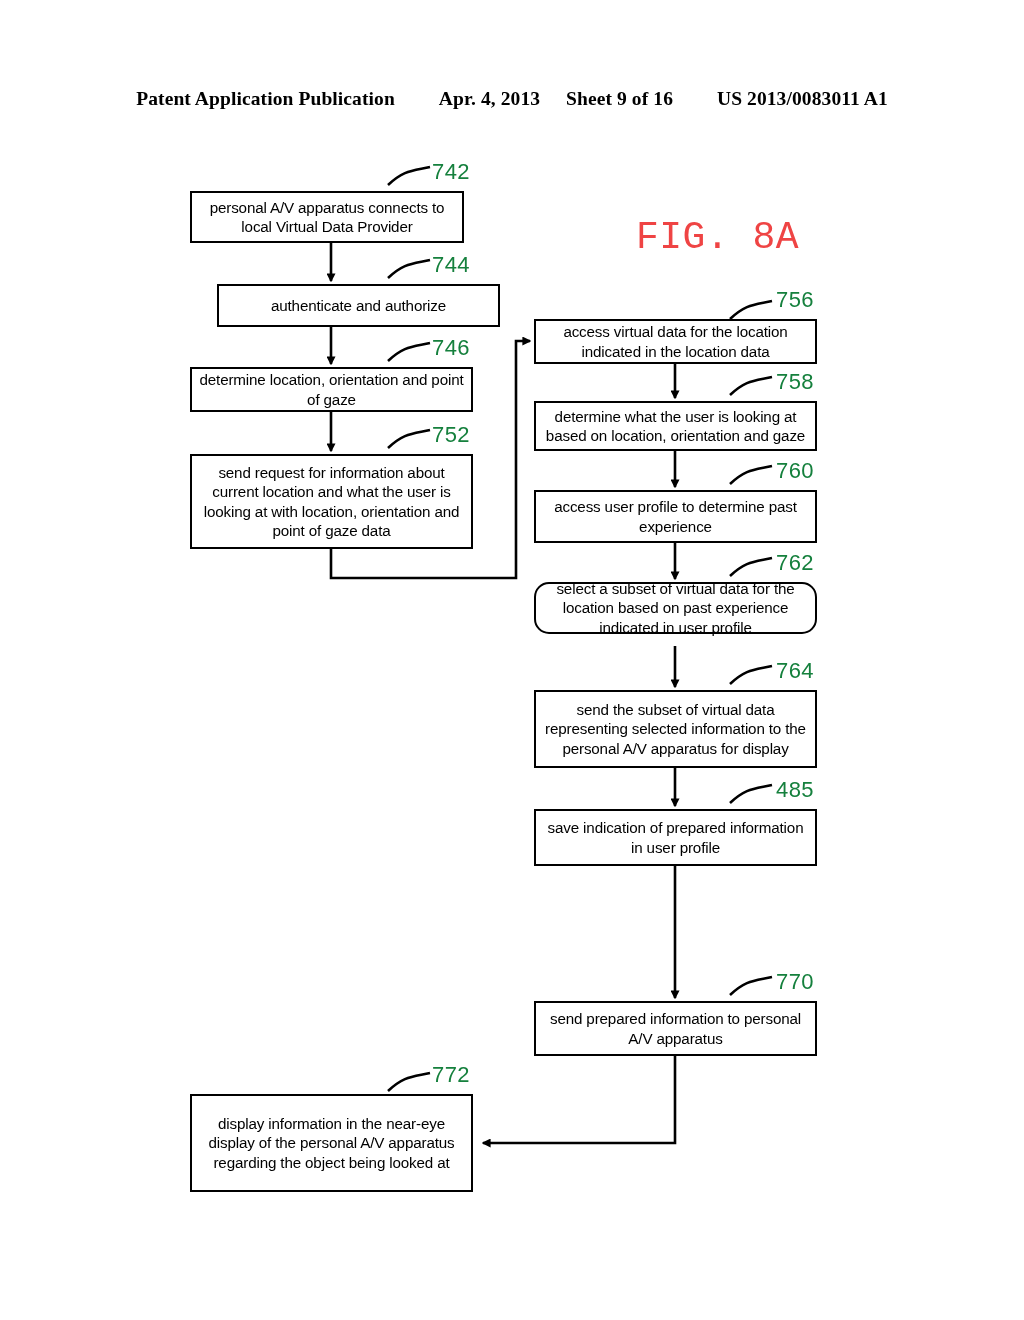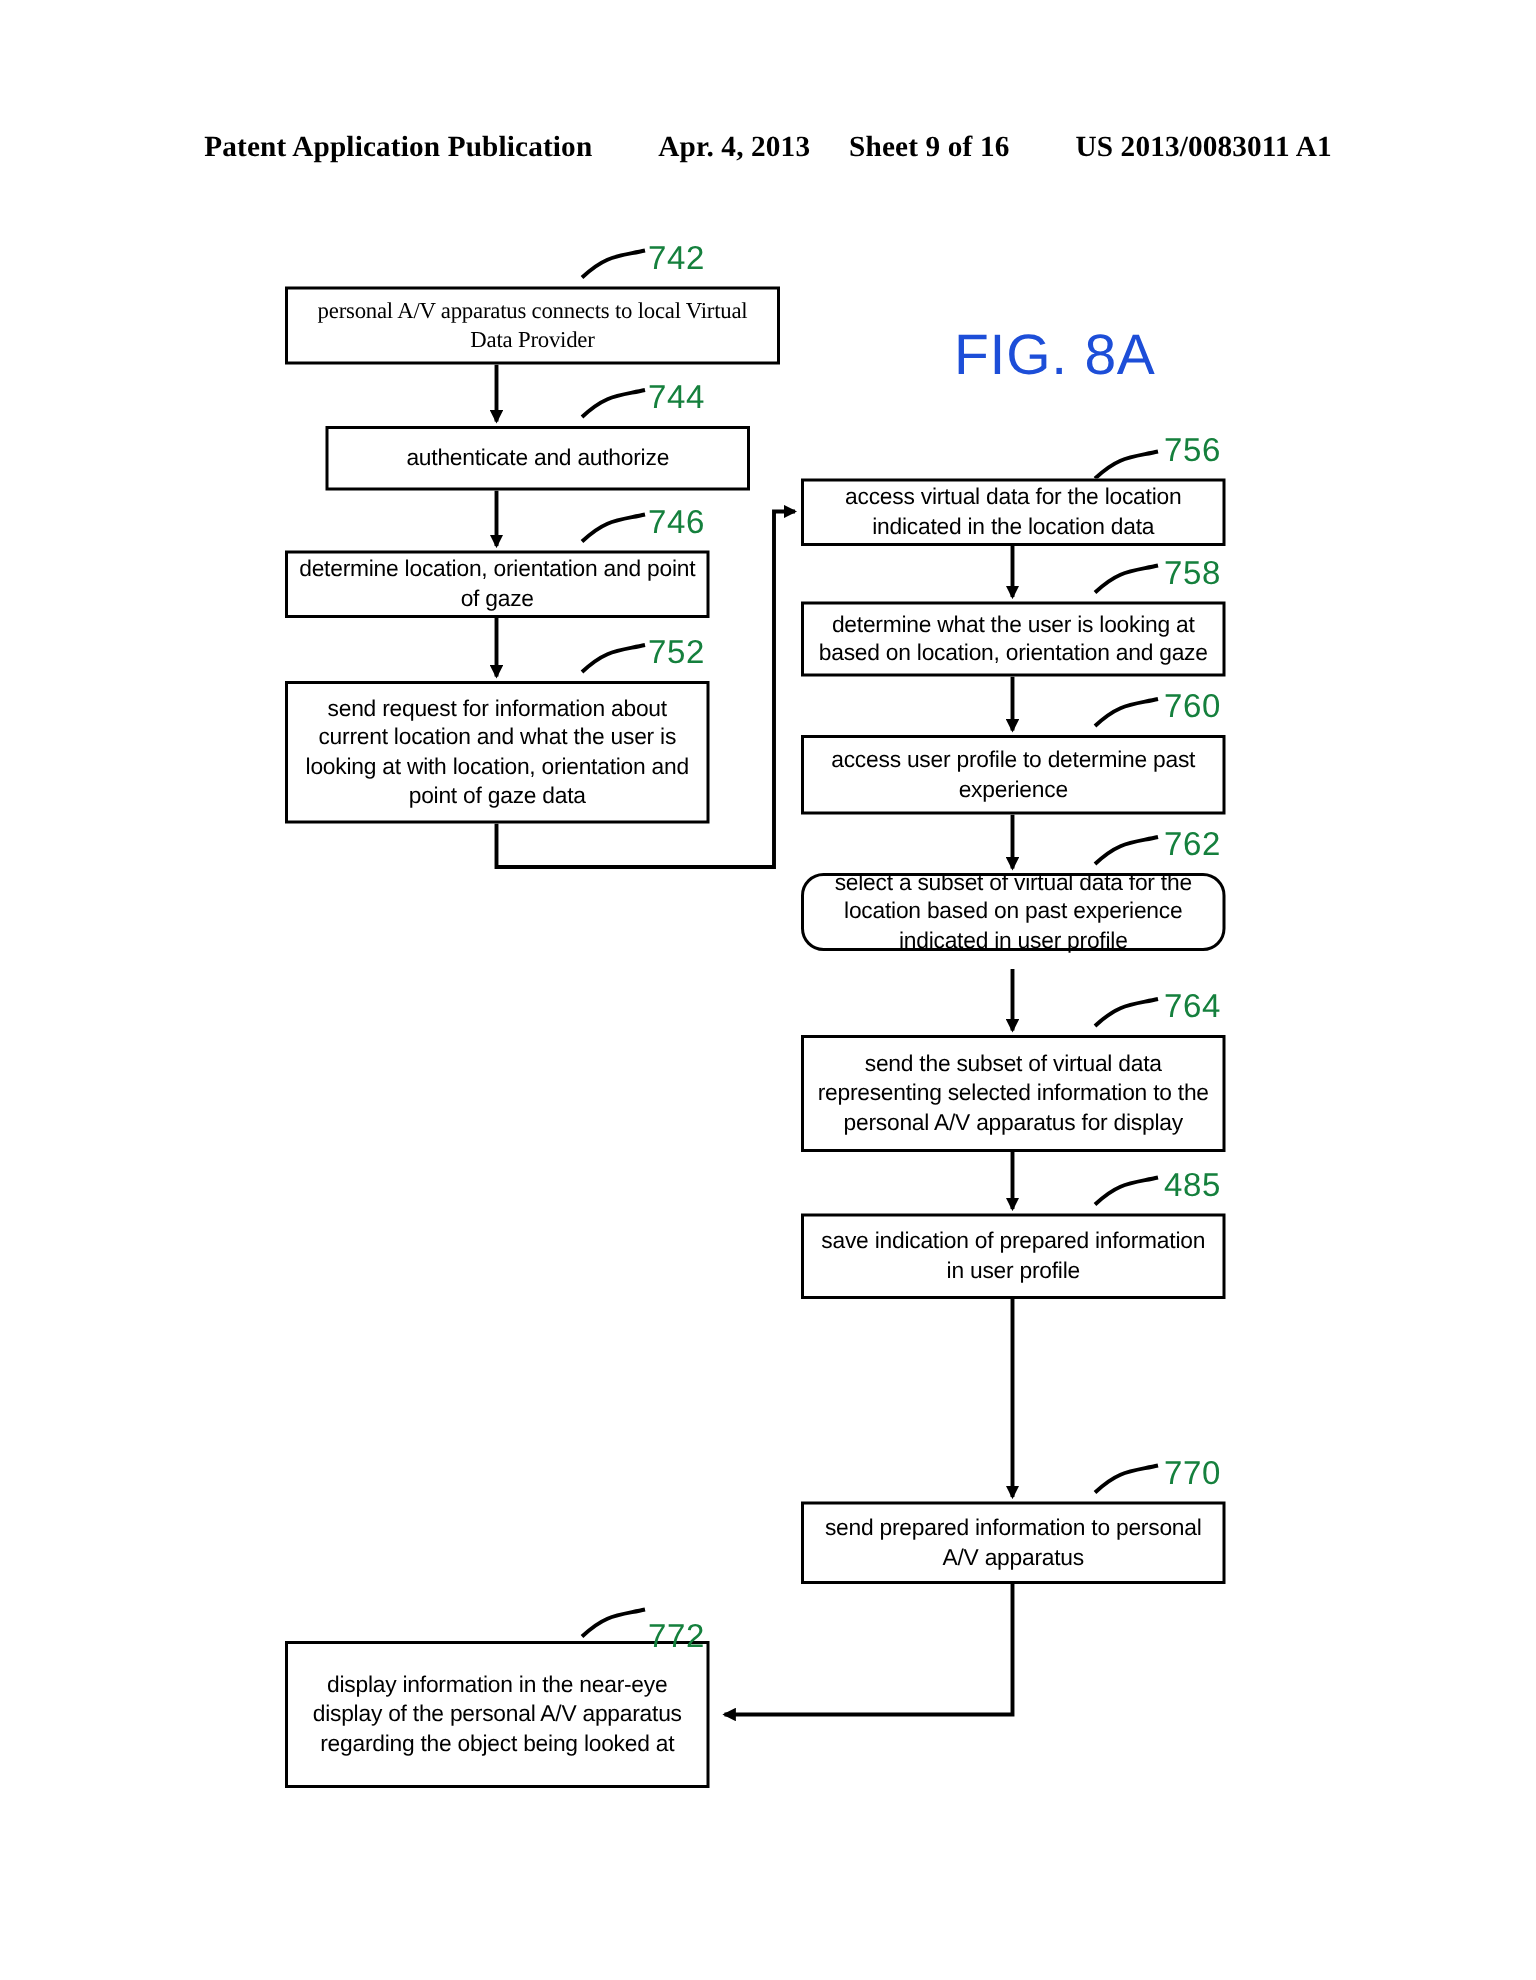--- a/index.html
+++ b/index.html
@@ -33,23 +33,23 @@
   .hdr-gap-a { width: 34px; }
   .hdr-gap-b { width: 16px; }
   .hdr-gap-c { width: 34px; }
 
   
   .fig-label {
     position: absolute;
     left: 636px;
     top: 216px;
     font-size: 38px;
-    font-family: Liberation Sans, sans-serif;
+    font-family: Liberation Mono, monospace;
     letter-spacing: 0.5px;
-    color: #1d4ed8;
+    color: #ef4444;
   }
 
   
   #flow-svg {
     position: absolute;
     left: 0;
     top: 0;
     width: 1024px;
     height: 1320px;
   }
@@ -138,21 +138,21 @@
     <path d="M730,395 C746,380 754,381 772,377"></path>
     <path d="M730,484 C746,469 754,470 772,466"></path>
     <path d="M730,576 C746,561 754,562 772,558"></path>
     <path d="M730,684 C746,669 754,670 772,666"></path>
     <path d="M730,803 C746,788 754,789 772,785"></path>
     <path d="M730,995 C746,980 754,981 772,977"></path>
     <path d="M388,1091 C404,1076 412,1077 430,1073"></path>
   </g>
 </svg>
 
-<div class="node" style="left:190px; top:191px; width:330px; height:52px;font-family:Liberation Serif, serif;">
+<div class="node" style="left:190px; top:191px; width:274px; height:52px;">
   <span>personal A/V apparatus connects to local Virtual Data Provider</span>
 </div>
 <div class="refnum" style="left:432px; top:159px;">742</div>
 
 <div class="node" style="left:190px; top:284px; width:283px; height:43px;margin-left:27px;">
   <span>authenticate and authorize</span>
 </div>
 <div class="refnum" style="left:432px; top:252px;">744</div>
 
 <div class="node" style="left:190px; top:367px; width:283px; height:45px;">
@@ -196,13 +196,13 @@
 <div class="refnum" style="left:776px; top:777px;">485</div>
 
 <div class="node" style="left:534px; top:1001px; width:283px; height:55px;">
   <span>send prepared information to personal A/V apparatus</span>
 </div>
 <div class="refnum" style="left:776px; top:969px;">770</div>
 
 <div class="node" style="left:190px; top:1094px; width:283px; height:98px;">
   <span>display information in the near-eye display of the personal A/V apparatus regarding the object being looked at</span>
 </div>
-<div class="refnum" style="left:432px; top:1062px;margin-top:16px;">772</div>
+<div class="refnum" style="left:432px; top:1062px;">772</div>
 
 </body></html>

